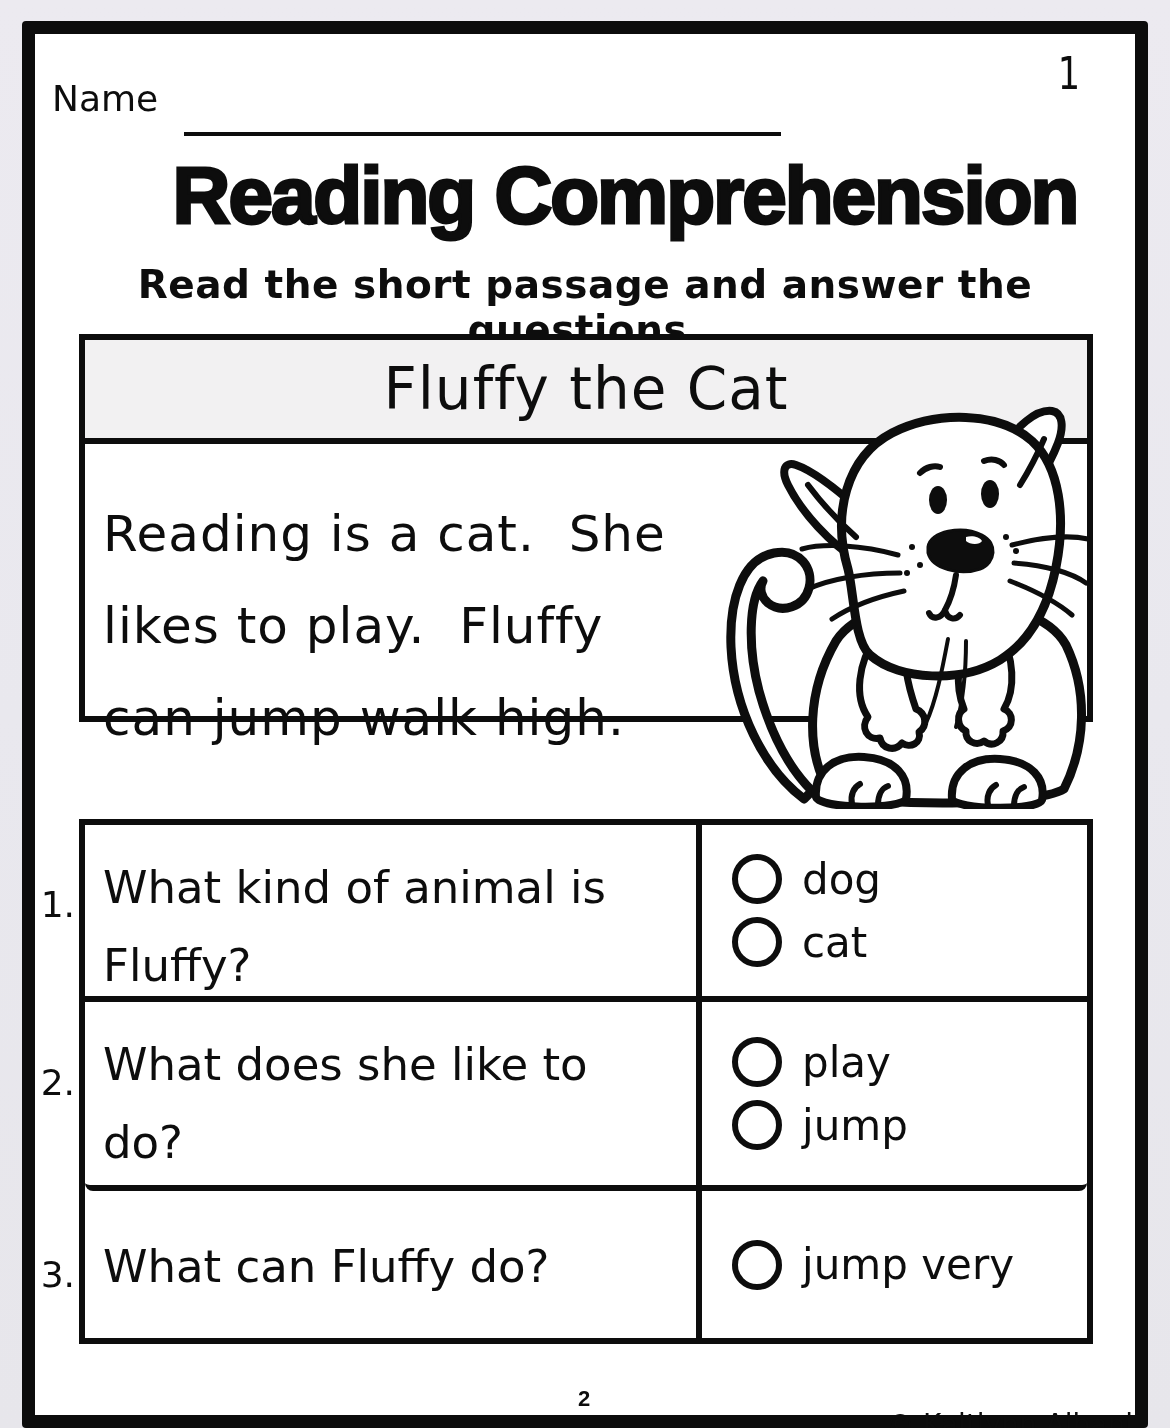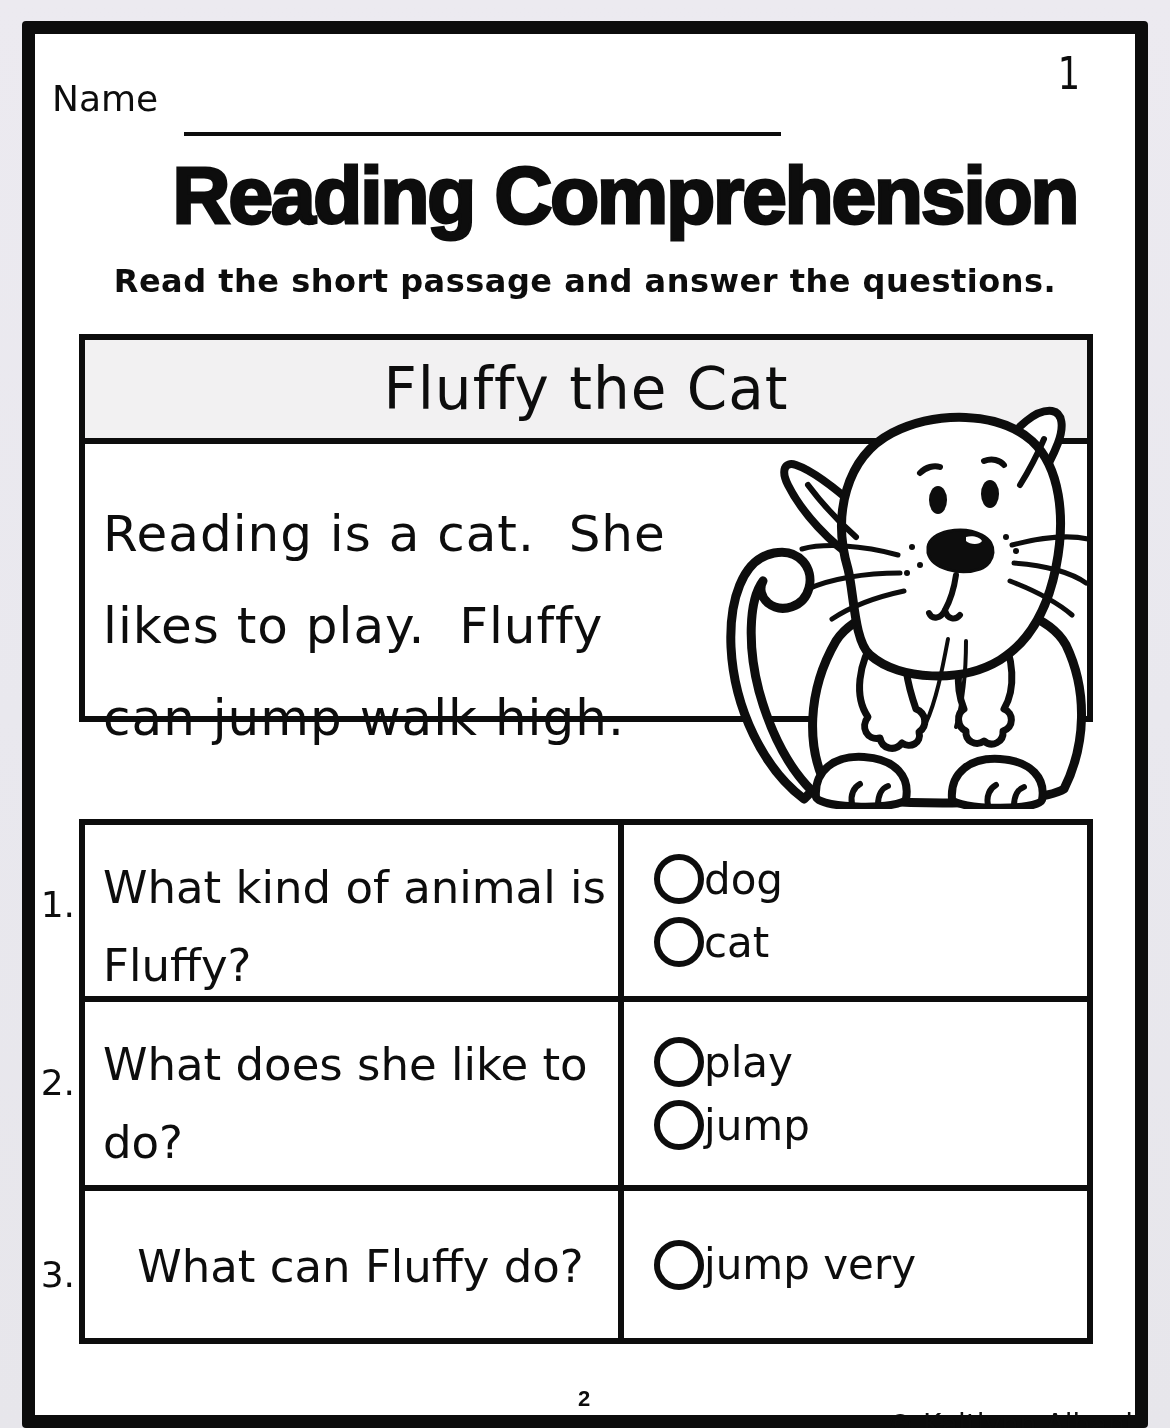--- a/index.html
+++ b/index.html
@@ -23,54 +23,54 @@
     border-bottom:4px solid #0d0d0d;
   }
   .ws-title {
     position:absolute; left:0; top:122px; width:100%; text-align:center;
     font-family:"Liberation Sans", sans-serif; font-weight:bold;
     font-size:80px; line-height:1; letter-spacing:-2px;margin-left:40px;
     -webkit-text-stroke:3px #0d0d0d;
   }
   .ws-subtitle {
     position:absolute; left:0; top:228px; width:100%; text-align:center;
-    font-size:32px; font-weight:bold; letter-spacing:0.5px;
+    font-size:39px; font-weight:bold; letter-spacing:0.5px;
   }
   .passage-box {
     position:absolute; left:44px; top:300px; width:1014px; height:388px;
     box-sizing:border-box; border:6px solid #0d0d0d; background:#fff;
   }
   .passage-header {
     height:98px; background:#f2f1f2; border-bottom:6px solid #0d0d0d;
     text-align:center; font-size:58px; line-height:98px; letter-spacing:1px;
   }
   .passage-text { position:absolute; left:18px; top:148px; }
   .passage-line { white-space:pre; font-size:50px; line-height:92px; letter-spacing:1px; }
   .cat { position:absolute; left:669px; top:363px; width:390px; height:412px; }
   .qnum { position:absolute; left:0; width:40px; text-align:right; font-size:36px; }
   .qnum1 { top:850px; } .qnum2 { top:1028px; } .qnum3 { top:1220px; }
   .qtable {
     position:absolute; left:44px; top:785px; width:1014px; height:525px;
     box-sizing:border-box; border:6px solid #0d0d0d; background:#fff;
     display:flex; flex-direction:column;
   }
   .qrow { display:flex; box-sizing:border-box; border-bottom:6px solid #0d0d0d; }
-  .qrow.r1 { height:177px; } .qrow.r2 { height:189px; }
+  .qrow.r1 { height:177px; } .qrow.r2 { height:189px;border-radius:8px; }
   .qrow.r3 { flex:1; border-bottom:none; }
   .qcell-left {
-    width:539px; box-sizing:border-box; border-right:6px solid #0d0d0d;
+    width:617px; box-sizing:border-box; border-right:6px solid #0d0d0d;
     padding:24px 0 0 18px;
   }
-  .qrow.r3 .qcell-left { display:flex; align-items:center; padding-top:4px;justify-content:center; }
+  .qrow.r3 .qcell-left { display:flex; align-items:center; padding-top:4px; }
   .qline { white-space:pre; font-size:45px; line-height:78px; }
   .qcell-right {
     flex:1; display:flex; flex-direction:column; justify-content:center;
     gap:13px; padding-left:30px;
   }
-  .opt { display:flex; align-items:center; cursor:pointer; }
+  .opt { display:flex; align-items:center; gap:20px; cursor:pointer; }
   .radio {
     width:50px; height:50px; box-sizing:border-box; flex:0 0 auto;
     border:6px solid #0d0d0d; border-radius:50%; background:#fff;
   }
   .opt-label { font-size:42px; }
   .footer-num {
     position:absolute; left:0; top:1352px; width:1098px; text-align:center;
     font-family:"Liberation Sans", sans-serif; font-weight:bold; font-size:22px;
   }
   .copyright { position:absolute; right:2px; top:1374px; font-size:28px; }

